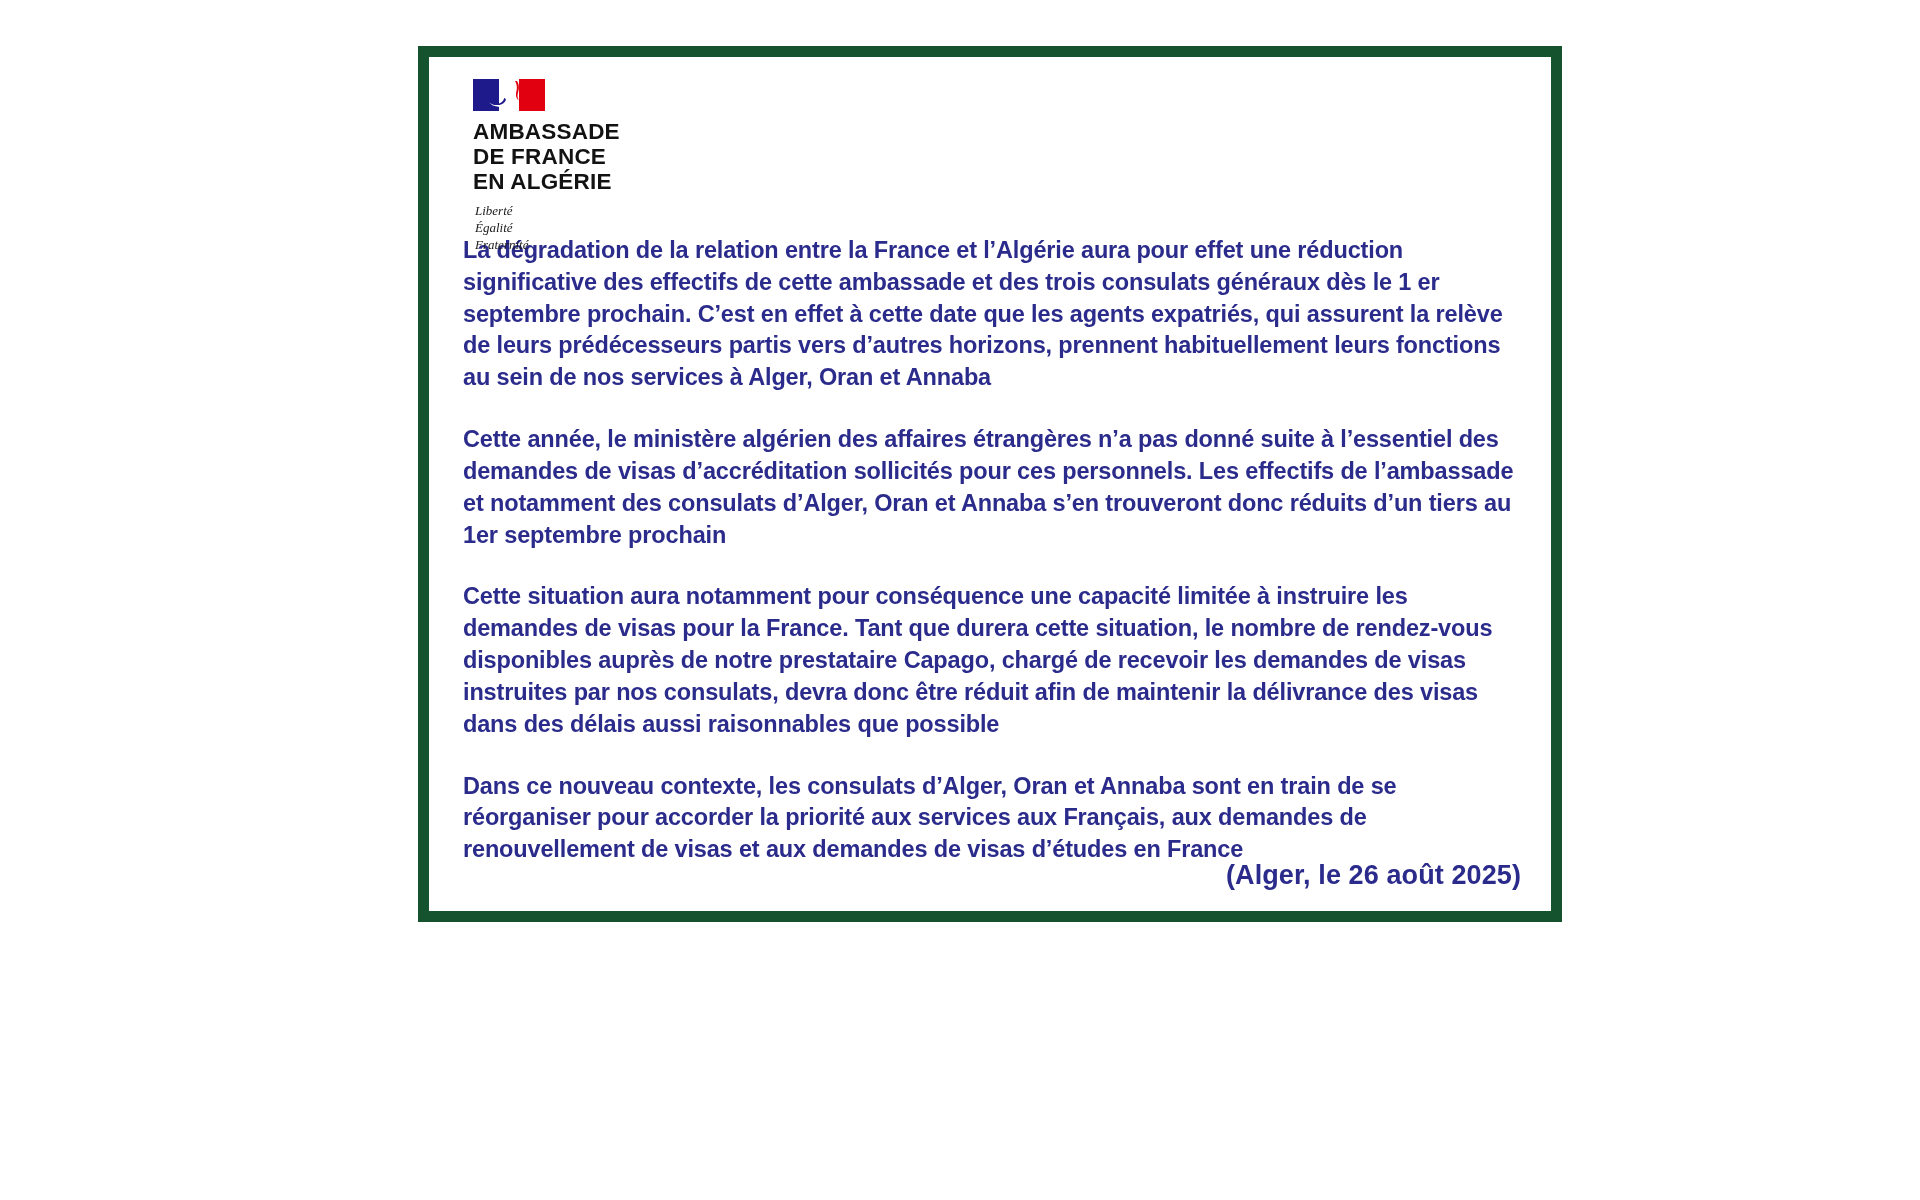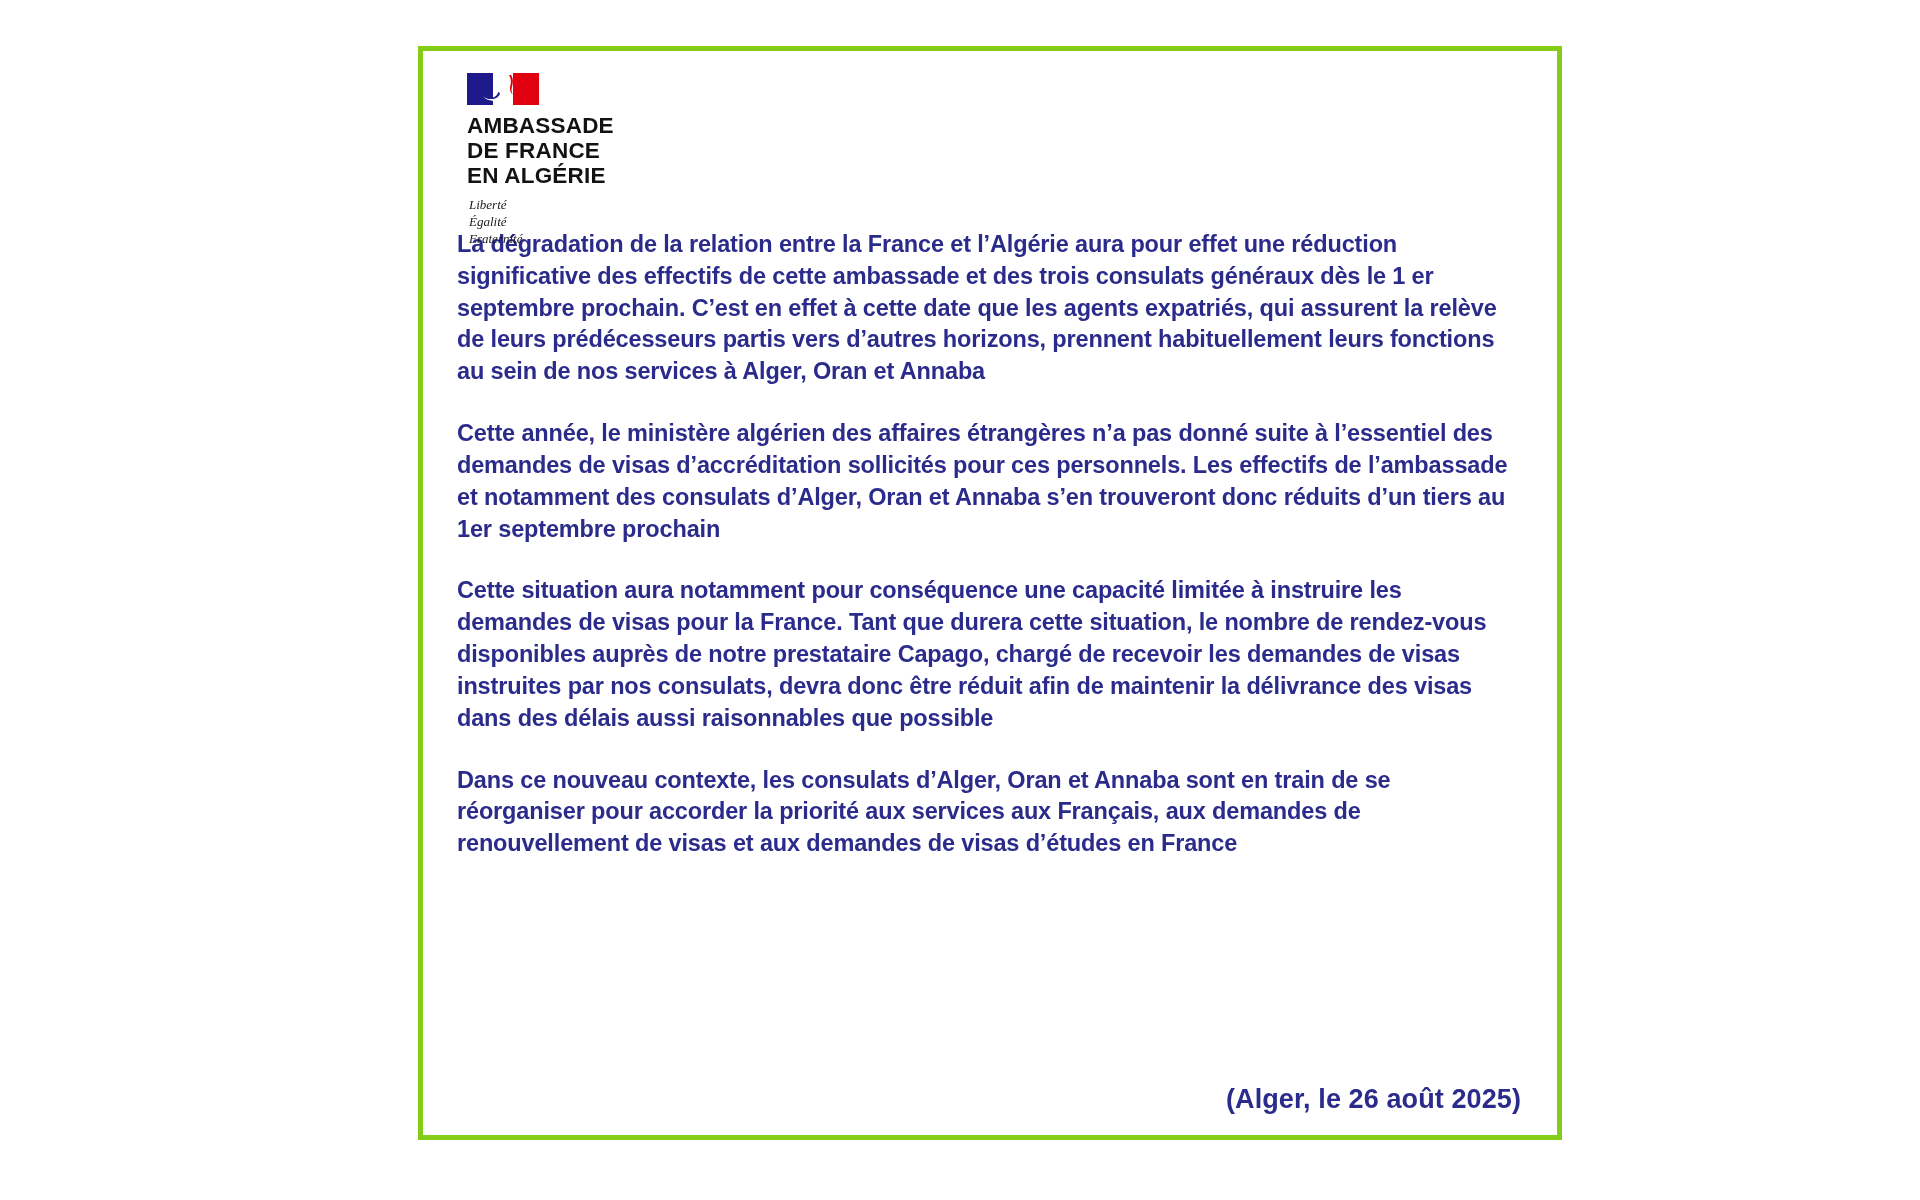--- a/index.html
+++ b/index.html
@@ -15,24 +15,24 @@
     font-family: "Liberation Sans", sans-serif;
     position: relative;
   }
 
   
   #press-release-card {
     position: absolute;
     left: 418px;
     top: 46px;
     width: 1144px;
-    height: 1094px;
-    background: #84cc16;          
+    height: 876px;
+    background: #14532d;          
     box-sizing: border-box;
-    padding: 5px;
+    padding: 11px;
   }
   #card-inner {
     width: 100%;
     height: 100%;
     background: #ffffff;
     box-sizing: border-box;
     padding: 0;
     position: relative;
   }
 
@@ -107,21 +107,21 @@
     color: #2b2b8c;
     margin: 0 0 30px 0;
     letter-spacing: -0.15px;
     text-align: left;
   }
   .press-paragraph:last-of-type { margin-bottom: 0; }
 
   
   #card-footer {
     position: absolute;
-    right: 36px;
+    right: 30px;
     bottom: 22px;
   }
   #dateline {
     font-family: "Liberation Sans", sans-serif;
     font-weight: 700;
     font-size: 27px;
     line-height: 1;
     color: #2b2b8c;
     letter-spacing: 0.1px;
     white-space: nowrap;

